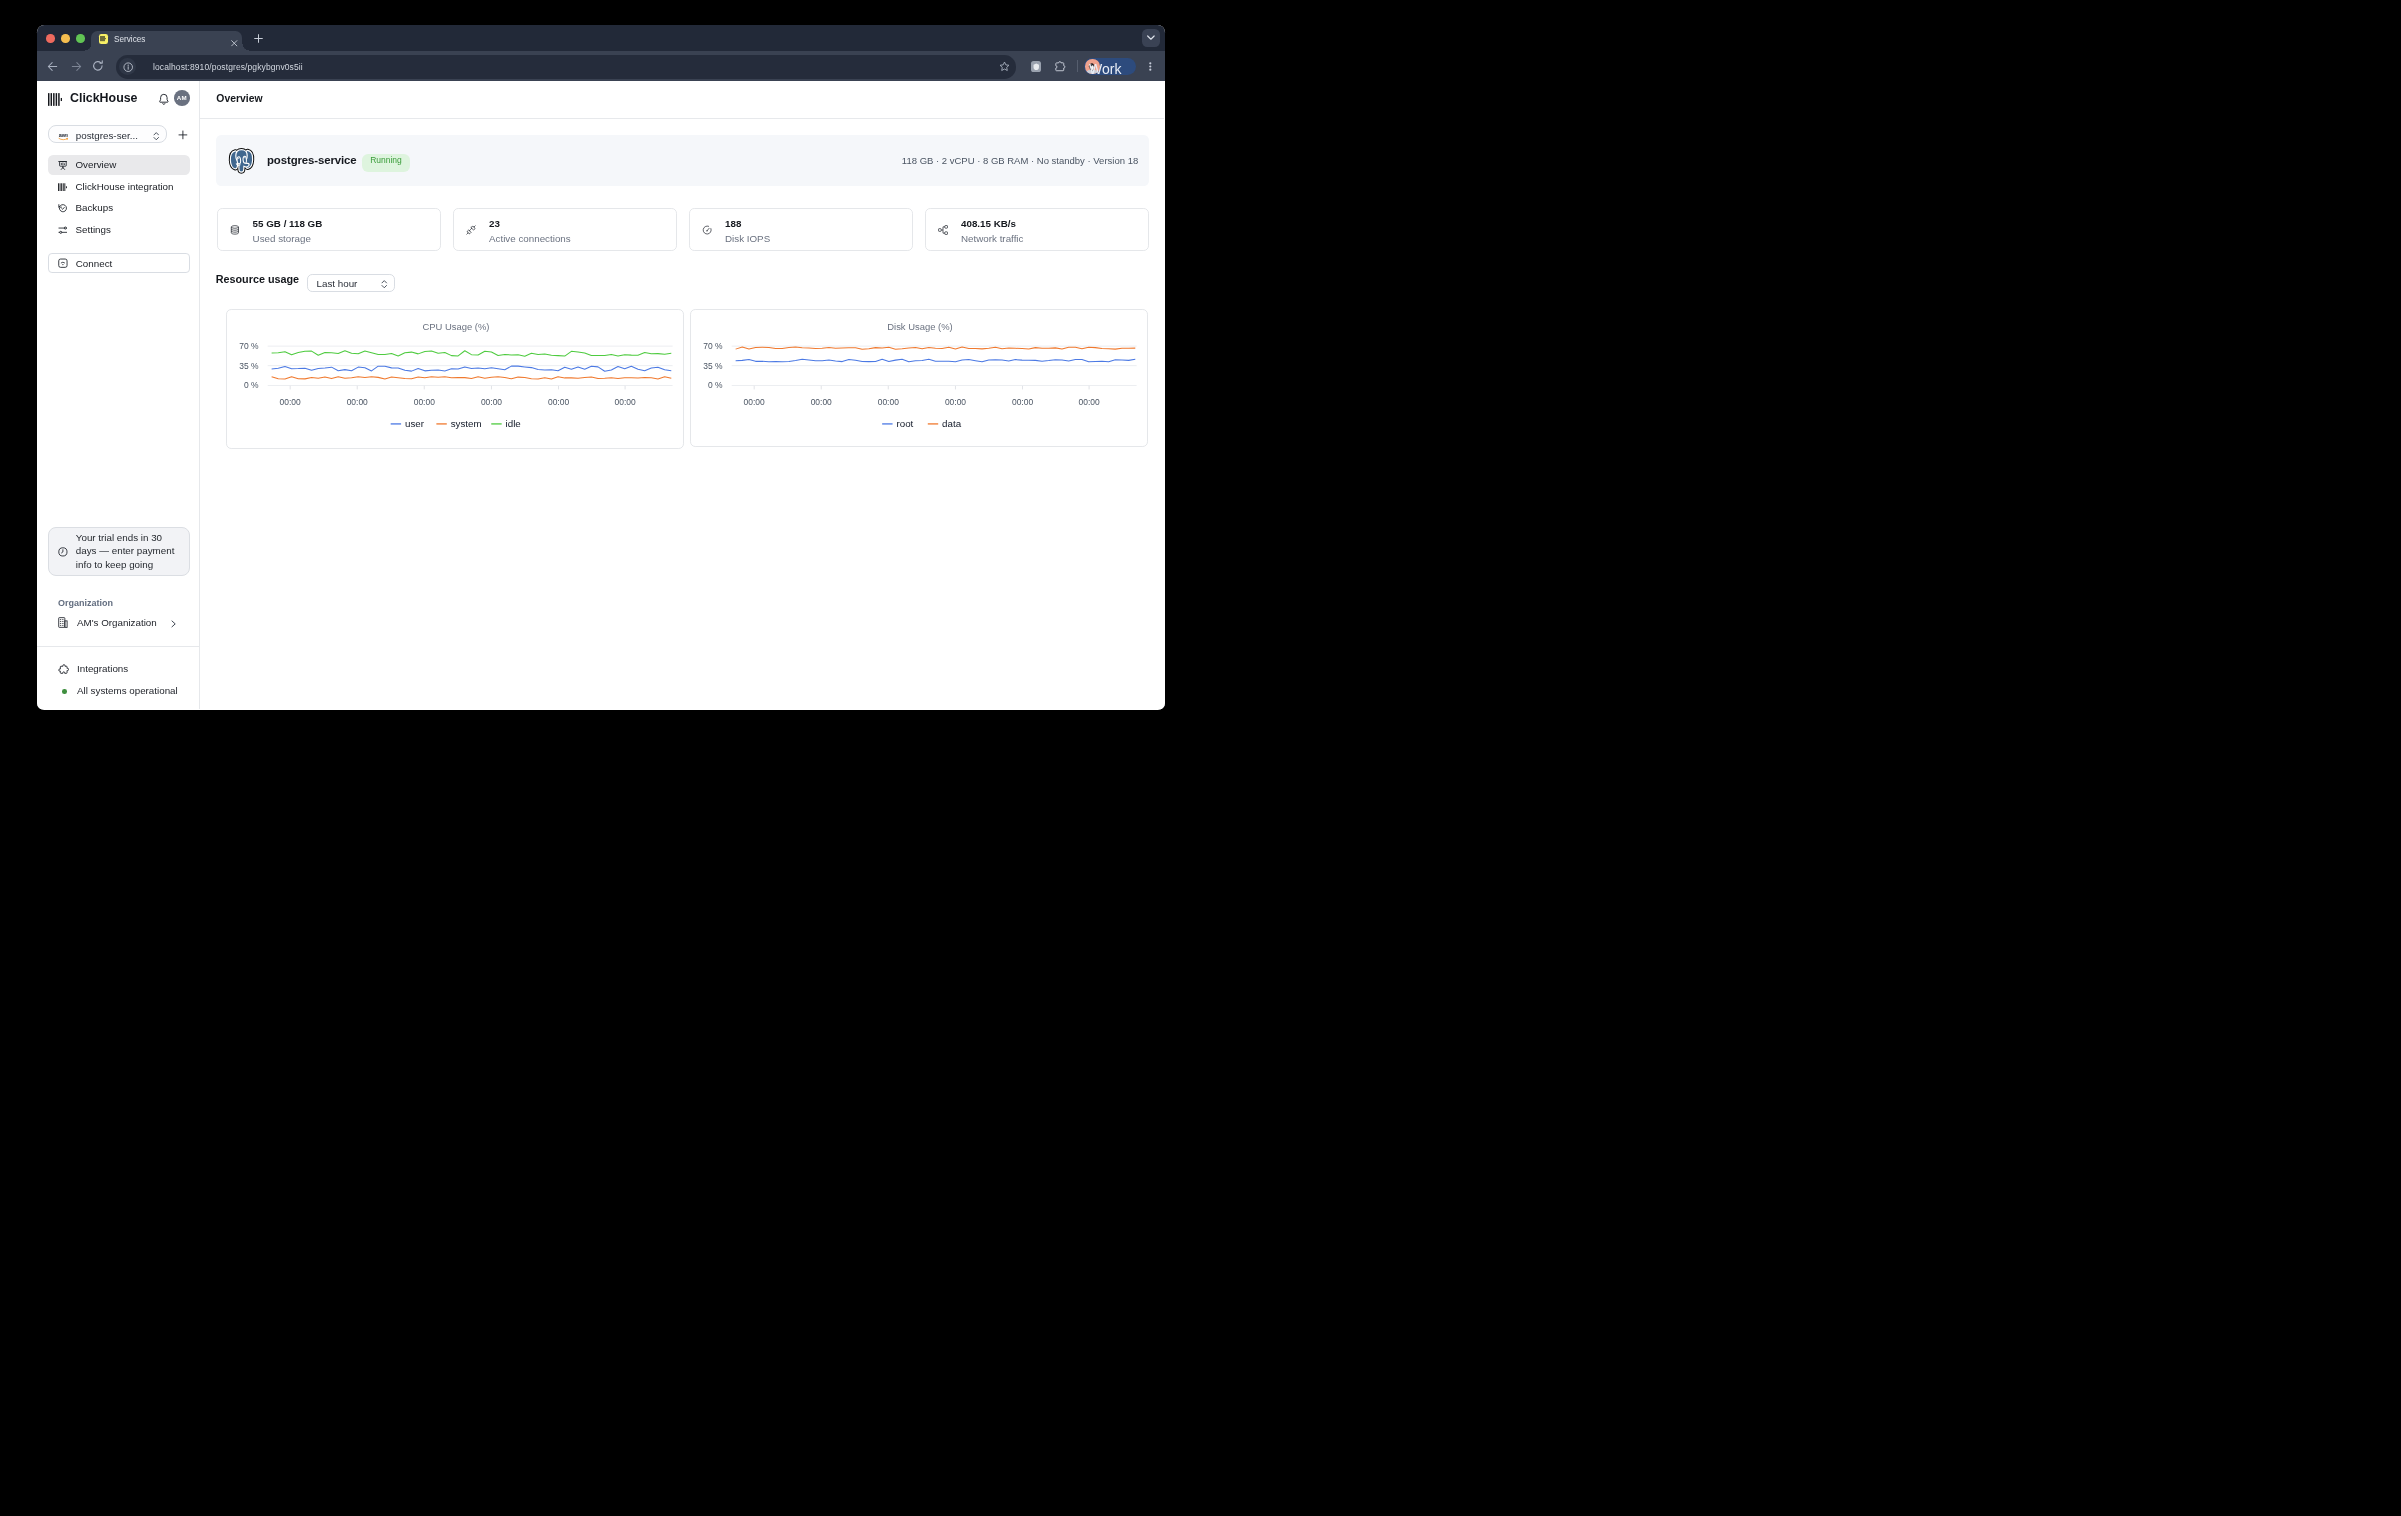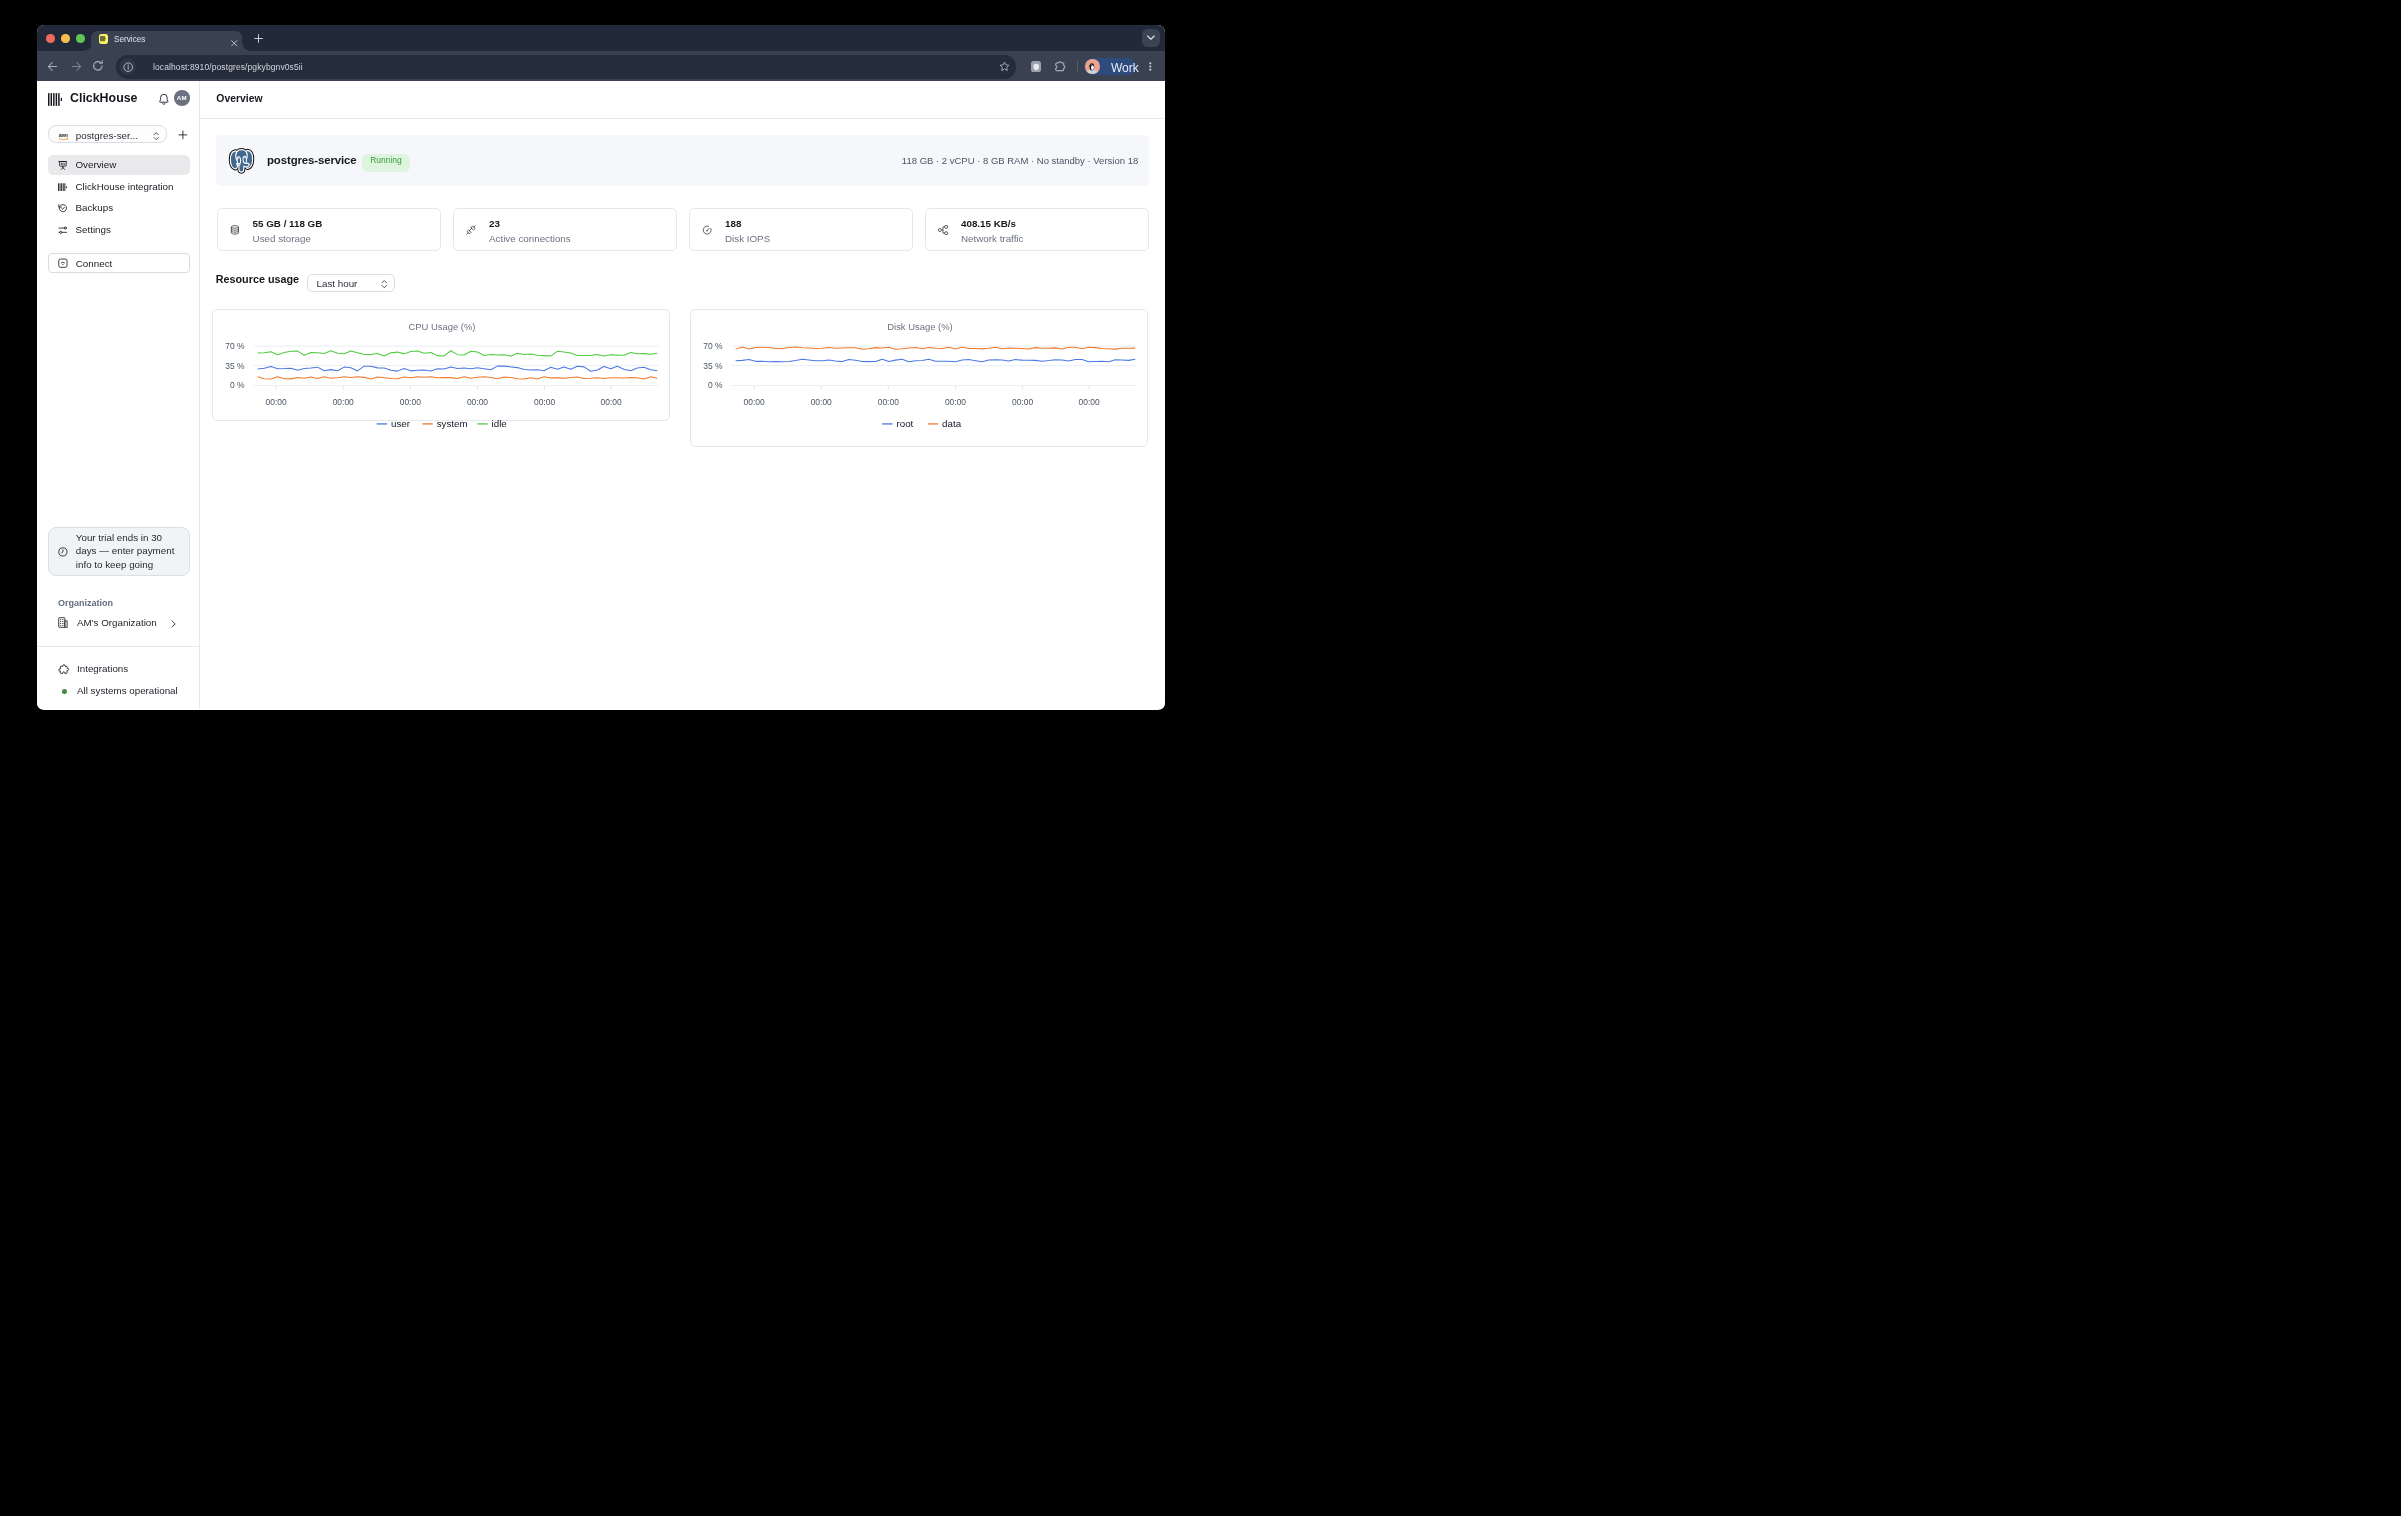--- a/index.html
+++ b/index.html
@@ -12,21 +12,21 @@
 #tab::after { content:""; position:absolute; right:-6.5px; bottom:0; width:6.5px; height:6.5px; background:radial-gradient(circle 6.5px at 100% 0, #222938 6.2px, #3a4252 6.5px); }
 #tab .fav { position:absolute; left:7.5px; top:3.3px; width:9.8px; height:9.8px; border-radius:2.3px; background:#f8f066; display:flex; align-items:center; justify-content:center; }
 #tab .title { position:absolute; left:23px; top:4.6px; font-size:8.2px; color:#dfe3ea; }
 #tabchev { position:absolute; left:1105px; top:3.9px; width:18px; height:18px; border-radius:5.2px; background:#3a4254; display:flex; align-items:center; justify-content:center; }
 #toolbar { position:absolute; left:0; top:26px; width:1128px; height:30px; background:#3a4252; }
 #pill { position:absolute; left:79px; top:4.2px; width:900px; height:23.5px; border-radius:11.7px; background:#252c3b; }
 #pill .infobg { position:absolute; left:3.3px; top:3.3px; width:17px; height:17px; border-radius:50%; background:#2f3747; display:flex; align-items:center; justify-content:center; }
 #pill .url { position:absolute; left:24px; top:6.5px; font-size:8.5px; color:#d3d8e0; letter-spacing:0.1px;padding-left:13px; }
 #workpill { position:absolute; left:1047px; top:7.2px; width:52px; height:17px; border-radius:8.5px; background:#2d4b7d; }
 #workpill .av { position:absolute; left:1.3px; top:1.3px; width:14.4px; height:14.4px; border-radius:50%; background:#efa28d; overflow:hidden; }
-#workpill .wt { position:absolute; left:27px; top:3.3px; font-size:12px; color:#e9eef6; }
+#workpill .wt { position:absolute; left:5px; top:3.3px; font-size:14px; color:#e9eef6; }
 #content { position:absolute; left:0; top:56px; width:1128px; height:628px; background:#fff; }
 #sidebar { position:absolute; left:0; top:0; width:163px; height:628px; border-right:0.7px solid #e6e8eb; }
 .navrow { position:absolute; left:11px; width:142px; height:19.6px; border-radius:5.2px; display:flex; align-items:center; }
 .navrow .ic { width:9.8px; height:9.8px; margin-left:9.5px; flex:none; display:flex; align-items:center; justify-content:center; }
 .navrow .tx { margin-left:8.2px; font-size:9.8px; color:#191c22; white-space:nowrap; }
 #main { position:absolute; left:163px; top:0; width:964px; height:628px; }
 .card { position:absolute; background:#fff; border:0.7px solid #e5e7ea; border-radius:5.2px; }
 .statval { position:absolute; left:35px; top:9px; font-size:9.8px; font-weight:bold; color:#15181e; }
 .statlab { position:absolute; left:35px; top:23.5px; font-size:9.8px; color:#6b7280; }
 .staticon { position:absolute; left:11.7px; top:16px; width:10.4px; height:10.4px; display:flex; align-items:center; justify-content:center; }
@@ -306,21 +306,21 @@
           <div class="statlab">Network traffic</div>
         </div>
       <div class="abs" style="left:15.7px;top:192px;font-size:10.8px;font-weight:bold;color:#14171c">Resource usage</div>
       <div class="abs" style="left:107px;top:193px;width:88px;height:18px;border:0.7px solid #d9dde3;border-radius:5.2px;background:#fff">
         <div class="abs" style="left:8.5px;top:3.3px;font-size:9.8px;color:#2a2f38">Last hour</div>
         <div class="abs" style="left:73px;top:3.9px"><svg class="" width="6.5" height="10.4" viewBox="0 0 10 16">
               <path d="M1.5 6 L5 2.5 L8.5 6" stroke="#3c434e" stroke-width="1.4" fill="none" stroke-linecap="round" stroke-linejoin="round"></path>
               <path d="M1.5 10 L5 13.5 L8.5 10" stroke="#3c434e" stroke-width="1.4" fill="none" stroke-linecap="round" stroke-linejoin="round"></path>
             </svg></div>
       </div>
-      <div class="card" style="left:12px;top:228px;width:458px;height:112px"><svg width="458" height="138" viewBox="0 0 702.5 212" font-family="Liberation Sans, sans-serif">
+      <div class="card" style="left:26px;top:228px;width:458px;height:140px"><svg width="458" height="138" viewBox="0 0 702.5 212" font-family="Liberation Sans, sans-serif">
             <text x="351.2" y="31" font-size="14.5" fill="#6b7280" text-anchor="middle">CPU Usage (%)</text>
             <line x1="62" y1="55.5" x2="684" y2="55.5" stroke="#e7e9ed" stroke-width="1.2"></line>
             <text x="48" y="60.0" font-size="13" fill="#4b5563" text-anchor="end">70 %</text>
             <line x1="62" y1="85.5" x2="684" y2="85.5" stroke="#e7e9ed" stroke-width="1.2"></line>
             <text x="48" y="90.0" font-size="13" fill="#4b5563" text-anchor="end">35 %</text>
             <line x1="62" y1="116" x2="684" y2="116" stroke="#e7e9ed" stroke-width="1.2"></line>
             <text x="48" y="120.5" font-size="13" fill="#4b5563" text-anchor="end">0 %</text>
             <line x1="96.5" y1="116.6" x2="96.5" y2="122" stroke="#d8dbe0" stroke-width="1.2"></line>
             <text x="96.5" y="146.5" font-size="13" fill="#4b5563" text-anchor="middle">00:00</text>
             <line x1="199.5" y1="116.6" x2="199.5" y2="122" stroke="#d8dbe0" stroke-width="1.2"></line>

